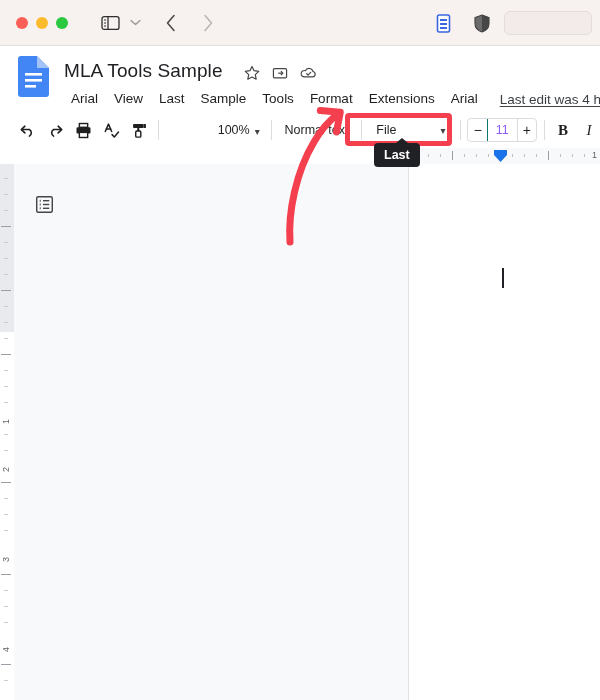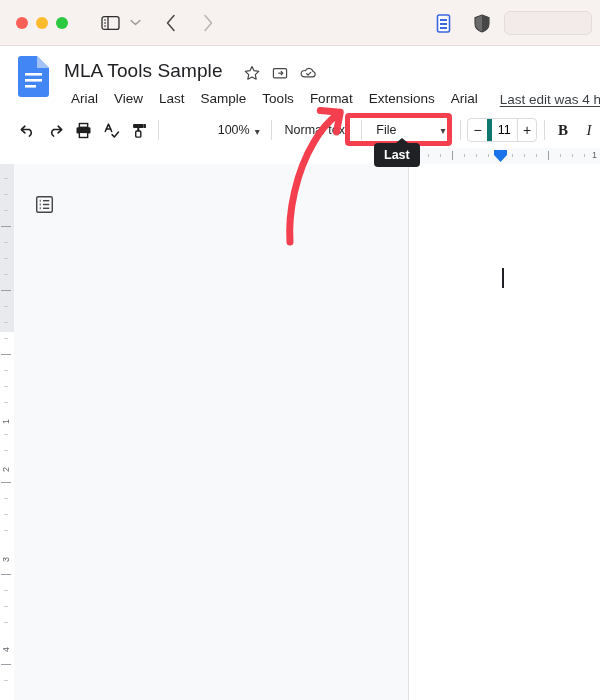--- a/index.html
+++ b/index.html
@@ -98,22 +98,22 @@
     display: flex; align-items: center; justify-content: space-between;
     width: 96px; height: 24px; font-size: 12.5px; color: #1f1f1f;
     padding: 0 7px; border-radius: 4px; background: #fff;
   }
   .size-btn {
     width: 22px; height: 24px; display: flex; align-items: center;
     justify-content: center; font-size: 14px; color: #1f1f1f;
   }
   .size-val {
     width: 36px; height: 24px; display: flex; align-items: center;
-    justify-content: center; font-size: 12.5px; color: #000000;
-    border-left: 5px solid #0f766e; border-right: 1px solid #dadce0;
+    justify-content: center; font-size: 12.5px; color: #8b5cf6;
+    border-left: 1px solid #0f766e; border-right: 1px solid #dadce0;
   }
   .size-wrap {
     display: flex; align-items: center; border: 1px solid #dadce0;
     border-radius: 4px; height: 24px; overflow: hidden;
   }
   .bold-btn, .ital-btn {
     width: 26px; height: 26px; display: flex; align-items: center;
     justify-content: center; font-size: 15px; color: #1f1f1f;
   }
   .bold-btn { font-weight: 700; font-family: "Liberation Serif", serif; }

